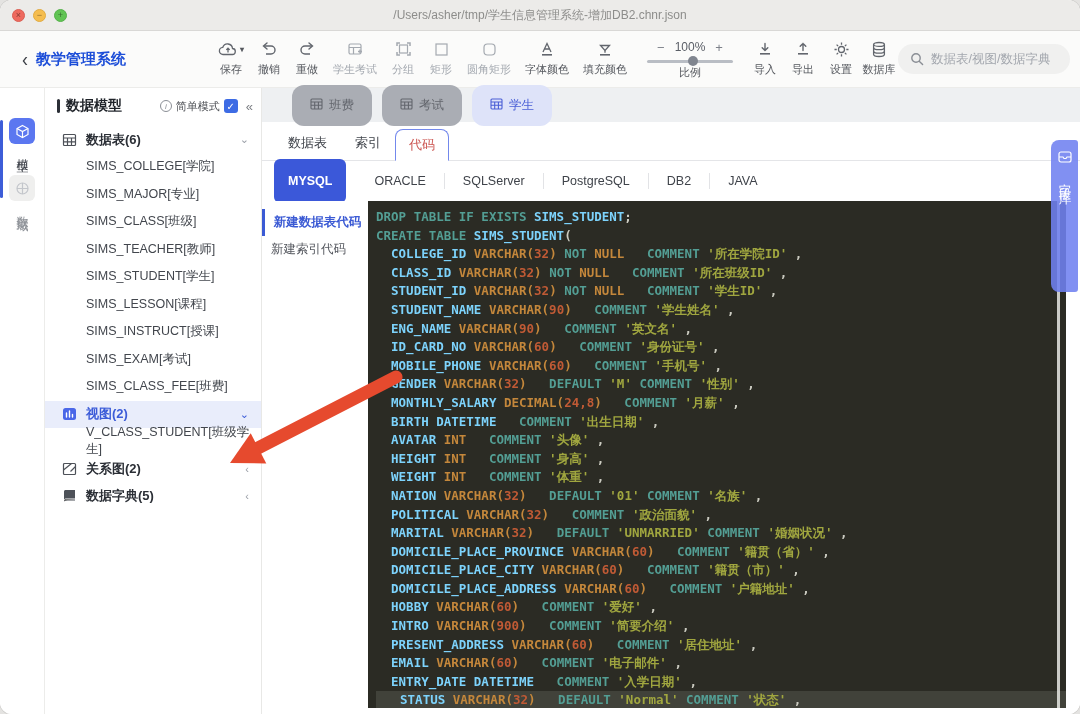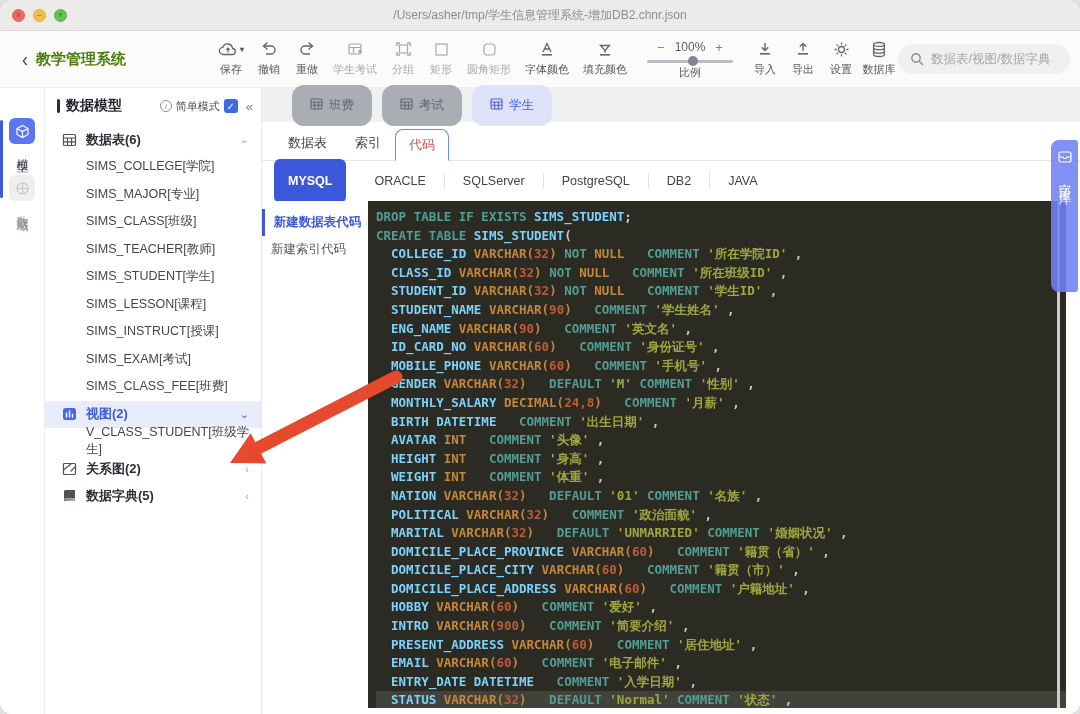--- a/index.html
+++ b/index.html
@@ -13,21 +13,21 @@
   .light{width:13px;height:13px;border-radius:50%;display:flex;align-items:center;justify-content:center;
     font-size:9px;line-height:9px;color:rgba(0,0,0,.45);box-sizing:border-box;}
   .l-red{background:#ee6a5f;border:1px solid #d95f54;}
   .l-yel{background:#f5bd4f;border:1px solid #e0ab43;}
   .l-grn{background:#61c454;border:1px solid #55b14a;}
   .win-title{position:absolute;left:0;right:0;text-align:center;font-size:12px;color:#8d8d8b;}
   
   .toolbar{height:56px;background:#fbfbfa;border-bottom:1px solid #ececea;display:flex;align-items:center;}
   .back{display:flex;align-items:center;gap:8px;margin-left:22px;width:190px;flex:none;cursor:pointer;}
   .back-ch{font-size:18px;color:#3a3e45;line-height:1;transform:scaleY(1.1);}
-  .back-t{font-size:15px;font-weight:700;color:#4d7c0f;}
+  .back-t{font-size:15px;font-weight:700;color:#1d4ed8;}
   .tools{display:flex;align-items:flex-start;gap:0;}
   .tool{display:flex;flex-direction:column;align-items:center;width:46px;cursor:pointer;}
   .tool.narrow{width:38px;}
   .tool.wide{width:58px;}
   .ticon{height:22px;display:flex;align-items:center;justify-content:center;gap:2px;}
   .ticon svg{display:block;}
   .tlabel{font-size:11px;color:#55585e;margin-top:2px;white-space:nowrap;}
   .muted .tlabel{color:#a4a9b0;}
   .caret{font-size:8px;color:#55585e;font-style:normal;}
   .zoomgrp{display:flex;flex-direction:column;align-items:center;width:96px;margin:0 8px;}
@@ -88,21 +88,21 @@
     height:26px;line-height:26px;padding:9px 14px;margin-right:10px;}
   .codewrap{flex:1;display:flex;min-height:0;padding-right:14px;padding-bottom:8px;background:#fff;}
   .codemenu{width:106px;flex:none;padding-top:8px;}
   .cm-item{font-size:12.5px;color:#54575e;padding:5px 4px 5px 6px;border-left:3px solid transparent;
     white-space:nowrap;cursor:pointer;}
   .cm-item.active{color:#3b5ad4;border-left-color:#3b5ad4;font-weight:600;text-align:center;}
   .codearea{flex:1;position:relative;background:#2b2b24;overflow:hidden;min-width:0;}
   .code{padding:7px 0 0 8px;font-family:"DejaVu Sans Mono",monospace;font-size:12.5px;font-weight:600;
     line-height:18.6px;white-space:pre;}
   .cl{height:18.6px;}
-  .cl.hl{background:#41423a;}
+  .cl.hl{background:#41423a;padding-left:9px;}
   .tk-k{color:#539e94;}
   .tk-t{color:#c4873b;}
   .tk-n{color:#c05a35;}
   .tk-s{color:#a0a63f;}
   .tk-i{color:#7dd3fc;}
   .tk-p{color:#ccccc2;}
   .scrollbar{position:absolute;top:0;bottom:0;right:6px;width:3px;background:#e8e8e4;opacity:.85;}
   
   .fieldlib{position:absolute;top:140px;right:2px;width:27px;height:152px;background:rgba(112,129,240,.88);
     border-radius:8px 3px 3px 8px;display:flex;flex-direction:column;align-items:center;gap:6px;

